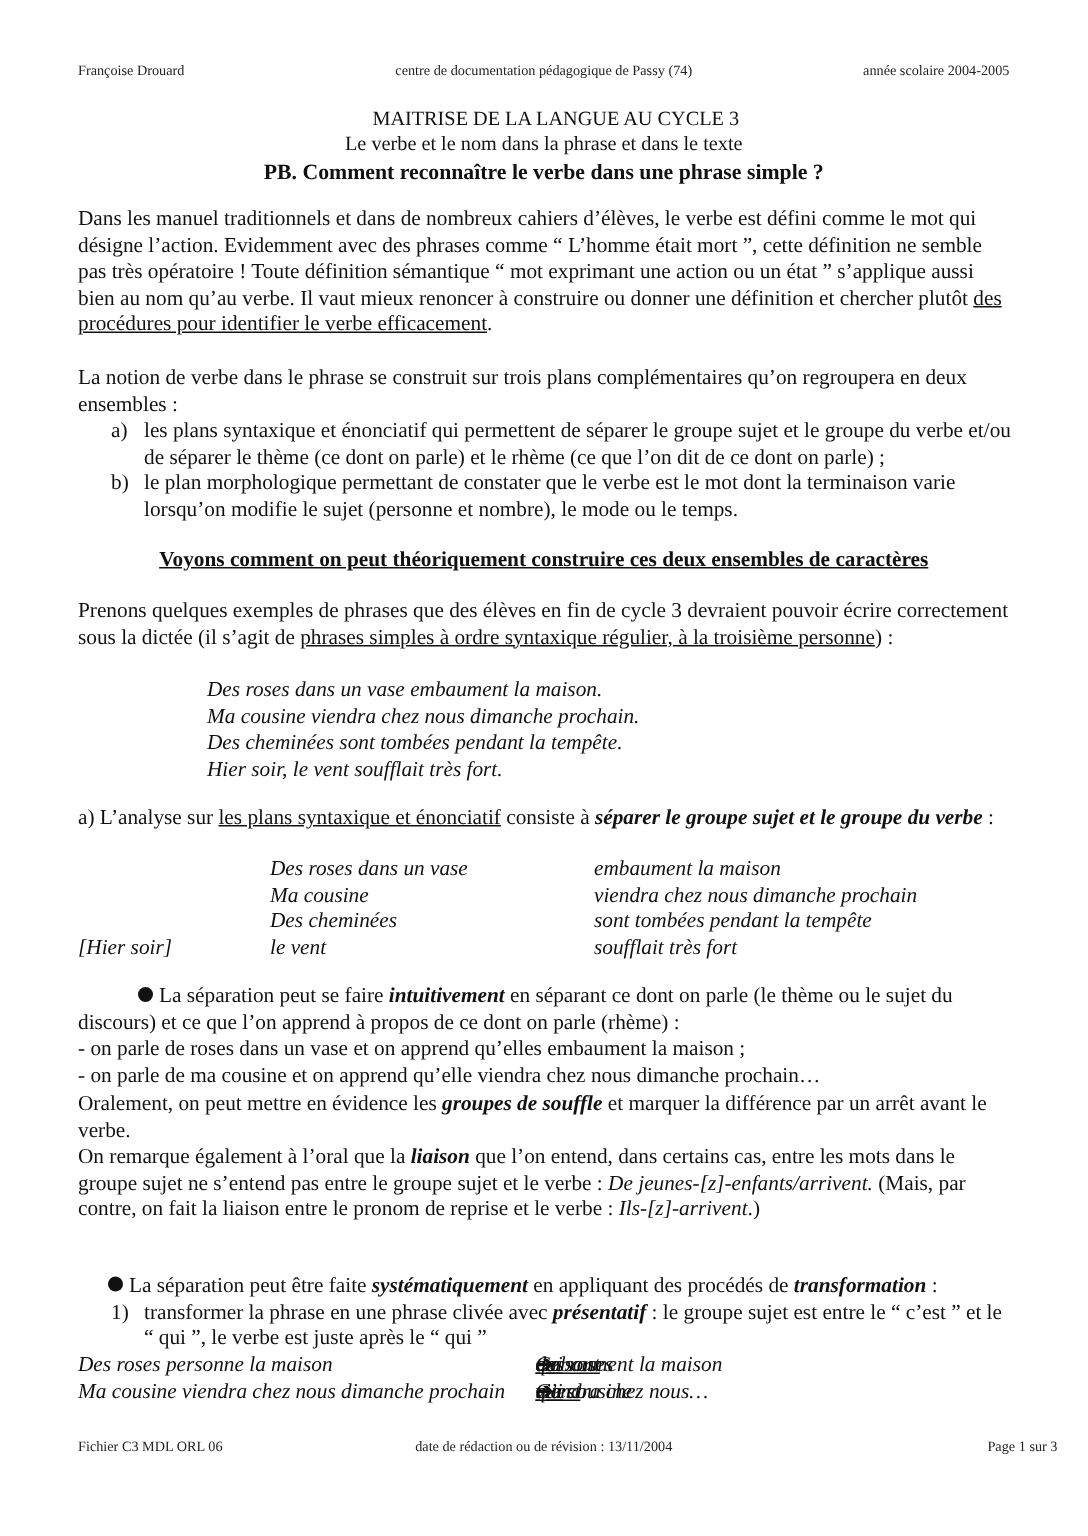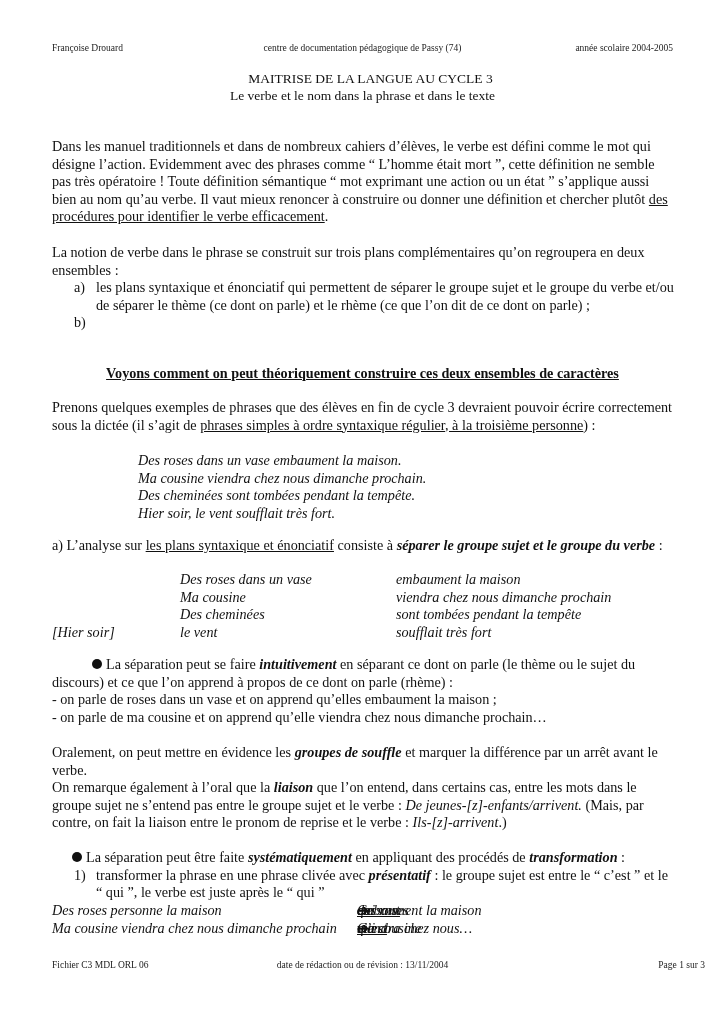--- a/index.html
+++ b/index.html
@@ -53,31 +53,32 @@
 
 <div class="hdr">
   <span class="l">Françoise Drouard</span>
   <span class="c">centre de documentation pédagogique de Passy (74)</span>
   <span class="r">année scolaire 2004-2005</span>
 </div>
 
 <div class="titles">
   <div class="t1">MAITRISE DE LA LANGUE AU CYCLE 3</div>
   <div class="t2">Le verbe et le nom dans la phrase et dans le texte</div>
+  <div class="t3">PB. Comment reconnaître le verbe dans une phrase simple ?</div>
 </div>
 
 <div class="block" style="top:138px;">
   <span>Dans les manuel traditionnels et dans de nombreux cahiers d’élèves, le verbe est défini comme le mot qui désigne l’action. Evidemment avec des phrases comme “ L’homme était mort ”, cette définition ne semble pas très opératoire ! Toute définition sémantique “ mot exprimant une action ou un état ” s’applique aussi bien au nom qu’au verbe. Il vaut mieux renoncer à construire ou donner une définition et chercher plutôt </span><span class="u">des procédures pour identifier le verbe efficacement</span><span>.</span>
 </div>
 
 <div class="block" style="top:244px;">
   <div>La notion de verbe dans le phrase se construit sur trois plans complémentaires qu’on regroupera en deux ensembles :</div>
   <ul class="list">
     <li><span class="mk">a)</span><span>les plans syntaxique et énonciatif qui permettent de séparer le groupe sujet et le groupe du verbe et/ou de séparer le thème (ce dont on parle) et le rhème (ce que l’on dit de ce dont on parle) ;</span></li>
-    <li><span class="mk">b)</span></li>
+    <li><span class="mk">b)</span><span>le plan morphologique permettant de constater que le verbe est le mot dont la terminaison varie lorsqu’on modifie le sujet (personne et nombre), le mode ou le temps.</span></li>
   </ul>
 </div>
 
 <div class="section-title">Voyons comment on peut théoriquement construire ces deux ensembles de caractères</div>
 
 <div class="block" style="top:399px;">
   <span>Prenons quelques exemples de phrases que des élèves en fin de cycle 3 devraient pouvoir écrire correctement sous la dictée (il s’agit de </span><span class="u">phrases simples à ordre syntaxique régulier, à la troisième personne</span><span>) :</span>
 </div>
 
 <div class="examples" style="top:452px;">
@@ -113,21 +114,21 @@
       <span class="g2">soufflait très fort</span>
     </div>
 </div>
 
 <div class="block" style="top:656px;">
   <div style="text-indent:40px;"><span class="bullet"></span><span>La séparation peut se faire </span><b>intuitivement</b><span> en séparant ce dont on parle (le thème ou le sujet du discours) et ce que l’on apprend à propos de ce dont on parle (rhème) :</span></div>
   <div>- on parle de roses dans un vase et on apprend qu’elles embaument la maison ;</div>
   <div>- on parle de ma cousine et on apprend qu’elle viendra chez nous dimanche prochain…</div>
 </div>
 
-<div class="block" style="top:744px;">
+<div class="block" style="top:728px;">
   <div><span>Oralement, on peut mettre en évidence les </span><b>groupes de souffle</b><span> et marquer la différence par un arrêt avant le verbe.</span></div>
   <div><span>On remarque également à l’oral que la </span><b>liaison</b><span> que l’on entend, dans certains cas, entre les mots dans le groupe sujet ne s’entend pas entre le groupe sujet et le verbe : </span><i>De jeunes-[z]-enfants/arrivent.</i><span> (Mais, par contre, on fait la liaison entre le pronom de reprise et le verbe : </span><i>Ils-[z]-arrivent</i><span>.)</span></div>
 </div>
 
 <div class="block" style="top:849px;">
   <div style="padding-left:20px;"><span class="bullet"></span><span>La séparation peut être faite </span><b>systématiquement</b><span> en appliquant des procédés de </span><b>transformation</b><span> :</span></div>
   <ul class="list">
     <li><span class="mk">1)</span><span>transformer la phrase en une phrase clivée avec </span><b>présentatif</b><span> : le groupe sujet est entre le “ c’est ” et le “ qui ”, le verbe est juste après le “ qui ”</span></li>
   </ul>
 </div>

